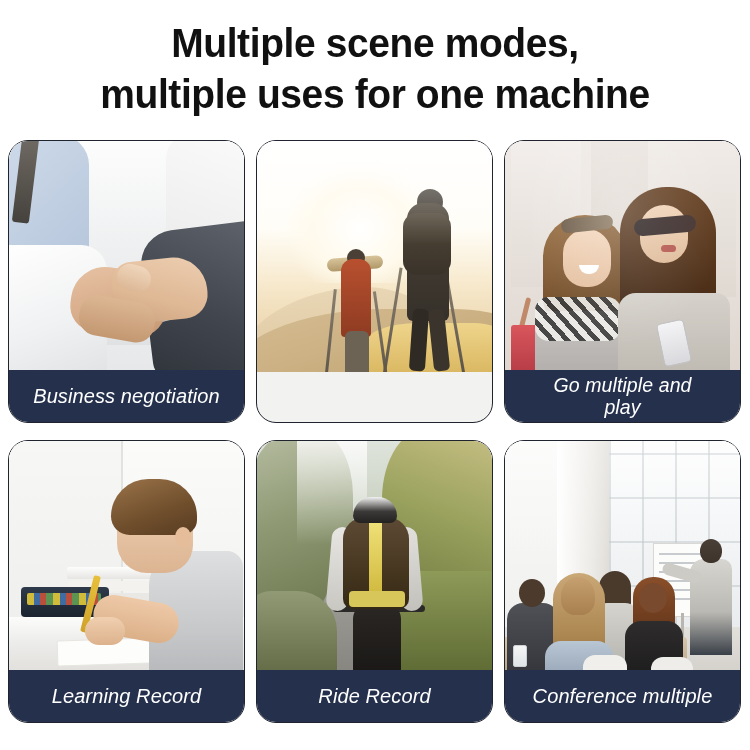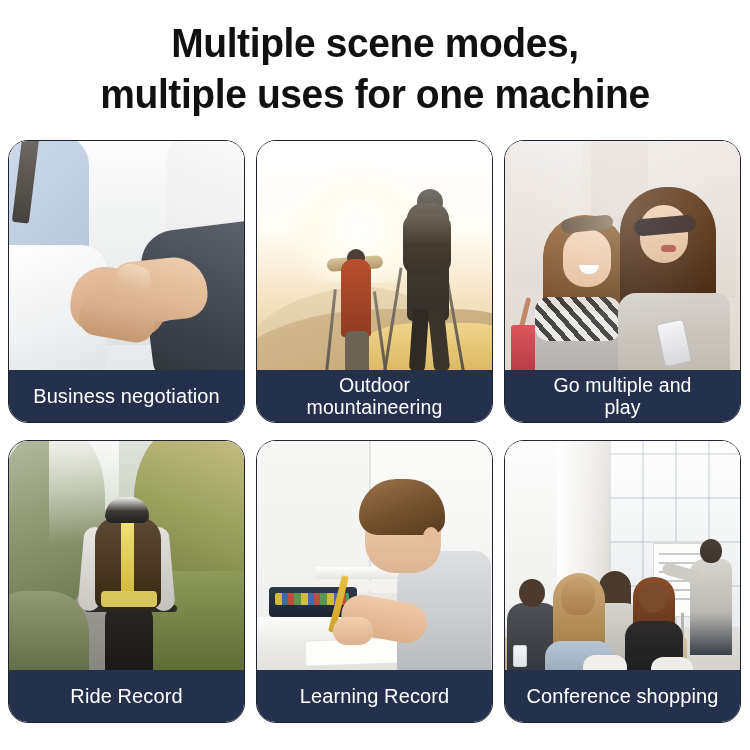--- a/index.html
+++ b/index.html
@@ -89,20 +89,21 @@
     justify-content: center;
     text-align: center;
     font-family: "Liberation Sans", sans-serif;
     font-size: 20px;
     line-height: 23px;
     font-weight: 400;
     letter-spacing: 0.1px;
     padding: 0 6px;
     box-sizing: border-box;
     white-space: pre-line;
+    font-style: italic;
   }
   .caption.two-line { font-size: 19.5px; line-height: 22px; }
 
   
 
   .layer { position: absolute; }
 
   
   .bn-bg { inset: 0; background:
       linear-gradient(180deg,#f6f7f8 0%,#eef0f1 55%,#e6e8e9 100%); }
@@ -425,22 +426,20 @@
         <div class="layer om-h2-legs"></div>
         <div class="layer pole om-p3"></div>
         <div class="layer pole om-p4"></div>
         <div class="layer om-h1-head"></div>
         <div class="layer om-h1-body"></div>
         <div class="layer om-h1-pack"></div>
         <div class="layer om-h1-legl"></div>
         <div class="layer om-h1-legr"></div>
         <div class="layer om-haze"></div>
       </div>
-      <div class="caption two-line">Outdoor
-mountaineering</div>
     </div>
 
     <div class="card">
       <div class="photo">
         <div class="layer sh-bg"></div>
         <div class="layer sh-bld1"></div>
         <div class="layer sh-bld2"></div>
         <div class="layer sh-bld3"></div>
         <div class="layer sh-strap"></div>
         <div class="layer sh-bag1"></div>
@@ -458,61 +457,61 @@
         <div class="layer sh-g2-coat"></div>
         <div class="layer sh-phone"></div>
         <div class="layer sh-blur"></div>
       </div>
       <div class="caption two-line">Go multiple and
 play</div>
     </div>
 
     <div class="card">
       <div class="photo">
+        <div class="layer lr-bg"></div>
+        <div class="layer lr-wallL"></div>
+        <div class="layer lr-wallcorner"></div>
+        <div class="layer lr-desk"></div>
+        <div class="layer lr-books"></div>
+        <div class="layer lr-case"></div>
+        <div class="layer lr-pens"></div>
+        <div class="layer lr-paper"></div>
+        <div class="layer lr-boy-body"></div>
+        <div class="layer lr-boy-head"></div>
+        <div class="layer lr-boy-hair"></div>
+        <div class="layer lr-boy-ear"></div>
+        <div class="layer lr-boy-arm"></div>
+        <div class="layer lr-pencil"></div>
+        <div class="layer lr-boy-hand"></div>
+      </div>
+      <div class="caption">Learning Record</div>
+    </div>
+
+    <div class="card">
+      <div class="photo">
         <div class="layer rr-sky"></div>
         <div class="layer rr-treeL"></div>
         <div class="layer rr-treeR"></div>
         <div class="layer rr-road"></div>
         <div class="layer rr-grassL"></div>
         <div class="layer rr-hedge"></div>
         <div class="layer rr-light"></div>
         <div class="layer rr-bar"></div>
         <div class="layer rr-seat"></div>
         <div class="layer rr-frame"></div>
         <div class="layer rr-frame2"></div>
         <div class="layer rr-legs"></div>
         <div class="layer rr-armL"></div>
         <div class="layer rr-armR"></div>
         <div class="layer rr-back"></div>
         <div class="layer rr-stripe"></div>
         <div class="layer rr-waist"></div>
         <div class="layer rr-helmet"></div>
       </div>
       <div class="caption">Ride Record</div>
-    </div>
-
-    <div class="card">
-      <div class="photo">
-        <div class="layer lr-bg"></div>
-        <div class="layer lr-wallL"></div>
-        <div class="layer lr-wallcorner"></div>
-        <div class="layer lr-desk"></div>
-        <div class="layer lr-books"></div>
-        <div class="layer lr-case"></div>
-        <div class="layer lr-pens"></div>
-        <div class="layer lr-paper"></div>
-        <div class="layer lr-boy-body"></div>
-        <div class="layer lr-boy-head"></div>
-        <div class="layer lr-boy-hair"></div>
-        <div class="layer lr-boy-ear"></div>
-        <div class="layer lr-boy-arm"></div>
-        <div class="layer lr-pencil"></div>
-        <div class="layer lr-boy-hand"></div>
-      </div>
-      <div class="caption">Learning Record</div>
     </div>
 
     <div class="card">
       <div class="photo">
         <div class="layer cf-bg"></div>
         <div class="layer cf-glass"></div>
         <div class="layer cf-wallL"></div>
         <div class="layer cf-column"></div>
         <div class="layer cf-floor"></div>
         <div class="layer cf-flip"></div>
@@ -531,17 +530,17 @@
         <div class="layer cf-p4-head"></div>
         <div class="layer cf-p4-body"></div>
         <div class="layer cf-p2-hair"></div>
         <div class="layer cf-p2-head"></div>
         <div class="layer cf-p2-body"></div>
         <div class="layer cf-chair1"></div>
         <div class="layer cf-chair2"></div>
         <div class="layer cf-glassware"></div>
         <div class="layer cf-bright"></div>
       </div>
-      <div class="caption">Conference shopping</div>
+      <div class="caption">Conference multiple</div>
     </div>
 
   </div>
 </div>
 
 </body></html>

